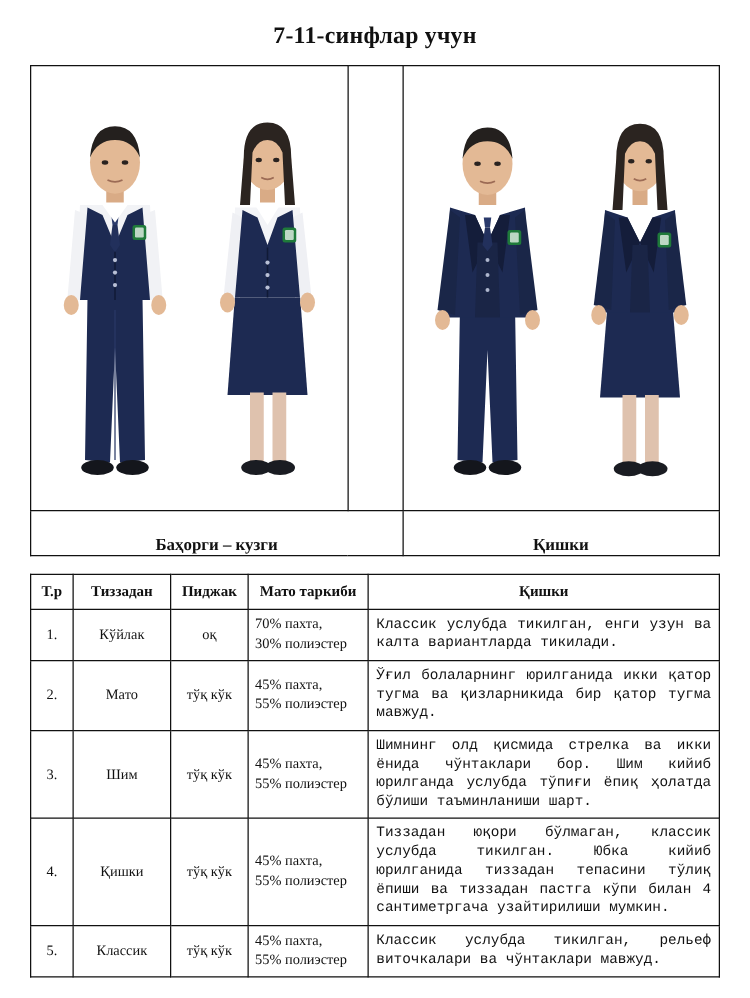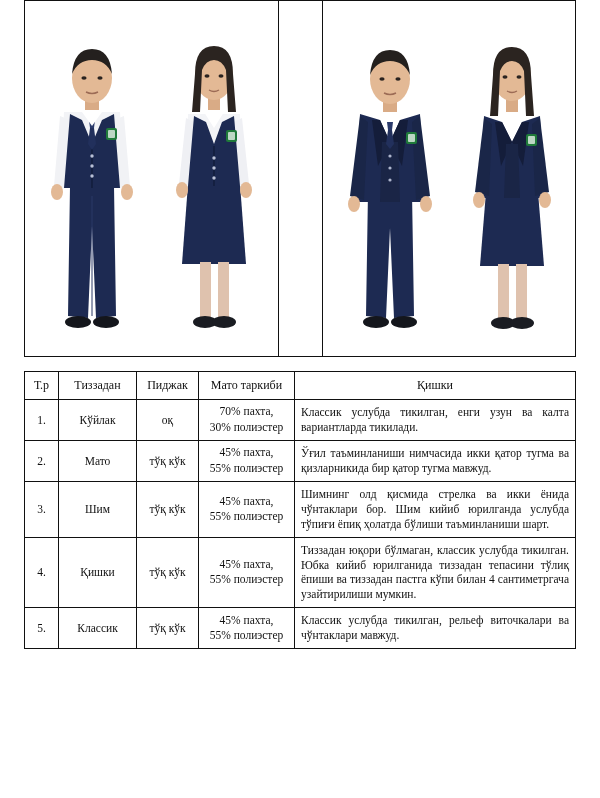--- a/index.html
+++ b/index.html
@@ -77,39 +77,40 @@
     font-family: "Liberation Serif", serif;
   }
   .spec-table th, .spec-table td {
     border: 1px solid #111111;
     padding: 4px 5px;
     font-size: 11.5px;
     vertical-align: middle;
   }
   .spec-table th {
     text-align: center;
-    font-weight: normal;
+    font-weight: bold;
     font-size: 12px;
     height: 28px;
   }
   .col-num   { width: 34px; }
   .col-item  { width: 78px; }
   .col-color { width: 62px; }
   .col-fab   { width: 96px; }
   .col-note  { width: auto; }
   td.c-num, td.c-item, td.c-color { text-align: center; }
-  td.c-fab { text-align: center; line-height: 1.35; }
-  td.c-note { text-align: justify; line-height: 1.3; padding: 5px 6px; }
+  td.c-fab { line-height: 1.35; }
+  td.c-note { text-align: justify; line-height: 1.3; padding: 5px 6px; font-family: Liberation Mono, monospace; }
   .fab-line { display: block; }
 </style>
 </head>
 <body>
 
 <div id="page">
 
+  <div class="doc-title">7-11-синфлар учун</div>
 
   <table class="photo-table">
     <tbody>
         <tr>
       <td class="photo-cell">
         <div class="photo-pair">
 
           <div class="figure">
             <svg class="fig-svg" width="120" height="340" viewBox="0 0 120 340" xmlns="http://www.w3.org/2000/svg">
 
@@ -255,20 +256,24 @@
               <ellipse cx="56" cy="61" rx="19" ry="24" fill="#e3b995"></ellipse>
               <path d="M37 59 Q37 31 56 31 Q75 31 75 59 L78 100 L70 100 L68 55 Q64 45 56 45 Q48 45 44 55 L42 100 L34 100 Z" fill="#2b2420"></path>
               <ellipse cx="49" cy="61" rx="2.5" ry="1.8" fill="#2a2320"></ellipse>
               <ellipse cx="63" cy="61" rx="2.5" ry="1.8" fill="#2a2320"></ellipse>
               <path d="M51 75 Q56 78 61 75" stroke="#9c6b55" stroke-width="1.3" fill="none"></path>
             </svg>
           </div>
         </div>
       </td>
     </tr>
+    <tr>
+      <td class="caption-cell" colspan="2">Баҳорги – кузги</td>
+      <td class="caption-cell">Қишки</td>
+    </tr>
   </tbody>
     </table>
 
   <div class="spec-wrap">
     <table class="spec-table">
       <colgroup>
         <col class="col-num">
           <col class="col-item">
           <col class="col-color">
           <col class="col-fab">
@@ -295,21 +300,21 @@
           <td class="c-note">Классик услубда тикилган, енги узун ва калта вариантларда тикилади.</td>
         </tr>
         <tr>
           <td class="c-num">2.</td>
           <td class="c-item">Мато</td>
           <td class="c-color">тўқ кўк</td>
           <td class="c-fab">
             <span class="fab-line">45% пахта,</span>
             <span class="fab-line">55% полиэстер</span>
           </td>
-          <td class="c-note">Ўғил таъминланиши нимчасида икки қатор тугма ва қизларникида бир қатор тугма мавжуд.</td>
+          <td class="c-note">Ўғил болаларнинг юрилганида икки қатор тугма ва қизларникида бир қатор тугма мавжуд.</td>
         </tr>
         <tr>
           <td class="c-num">3.</td>
           <td class="c-item">Шим</td>
           <td class="c-color">тўқ кўк</td>
           <td class="c-fab">
             <span class="fab-line">45% пахта,</span>
             <span class="fab-line">55% полиэстер</span>
           </td>
           <td class="c-note">Шимнинг олд қисмида стрелка ва икки ёнида чўнтаклари бор. Шим кийиб юрилганда услубда тўпиғи ёпиқ ҳолатда бўлиши таъминланиши шарт.</td>

